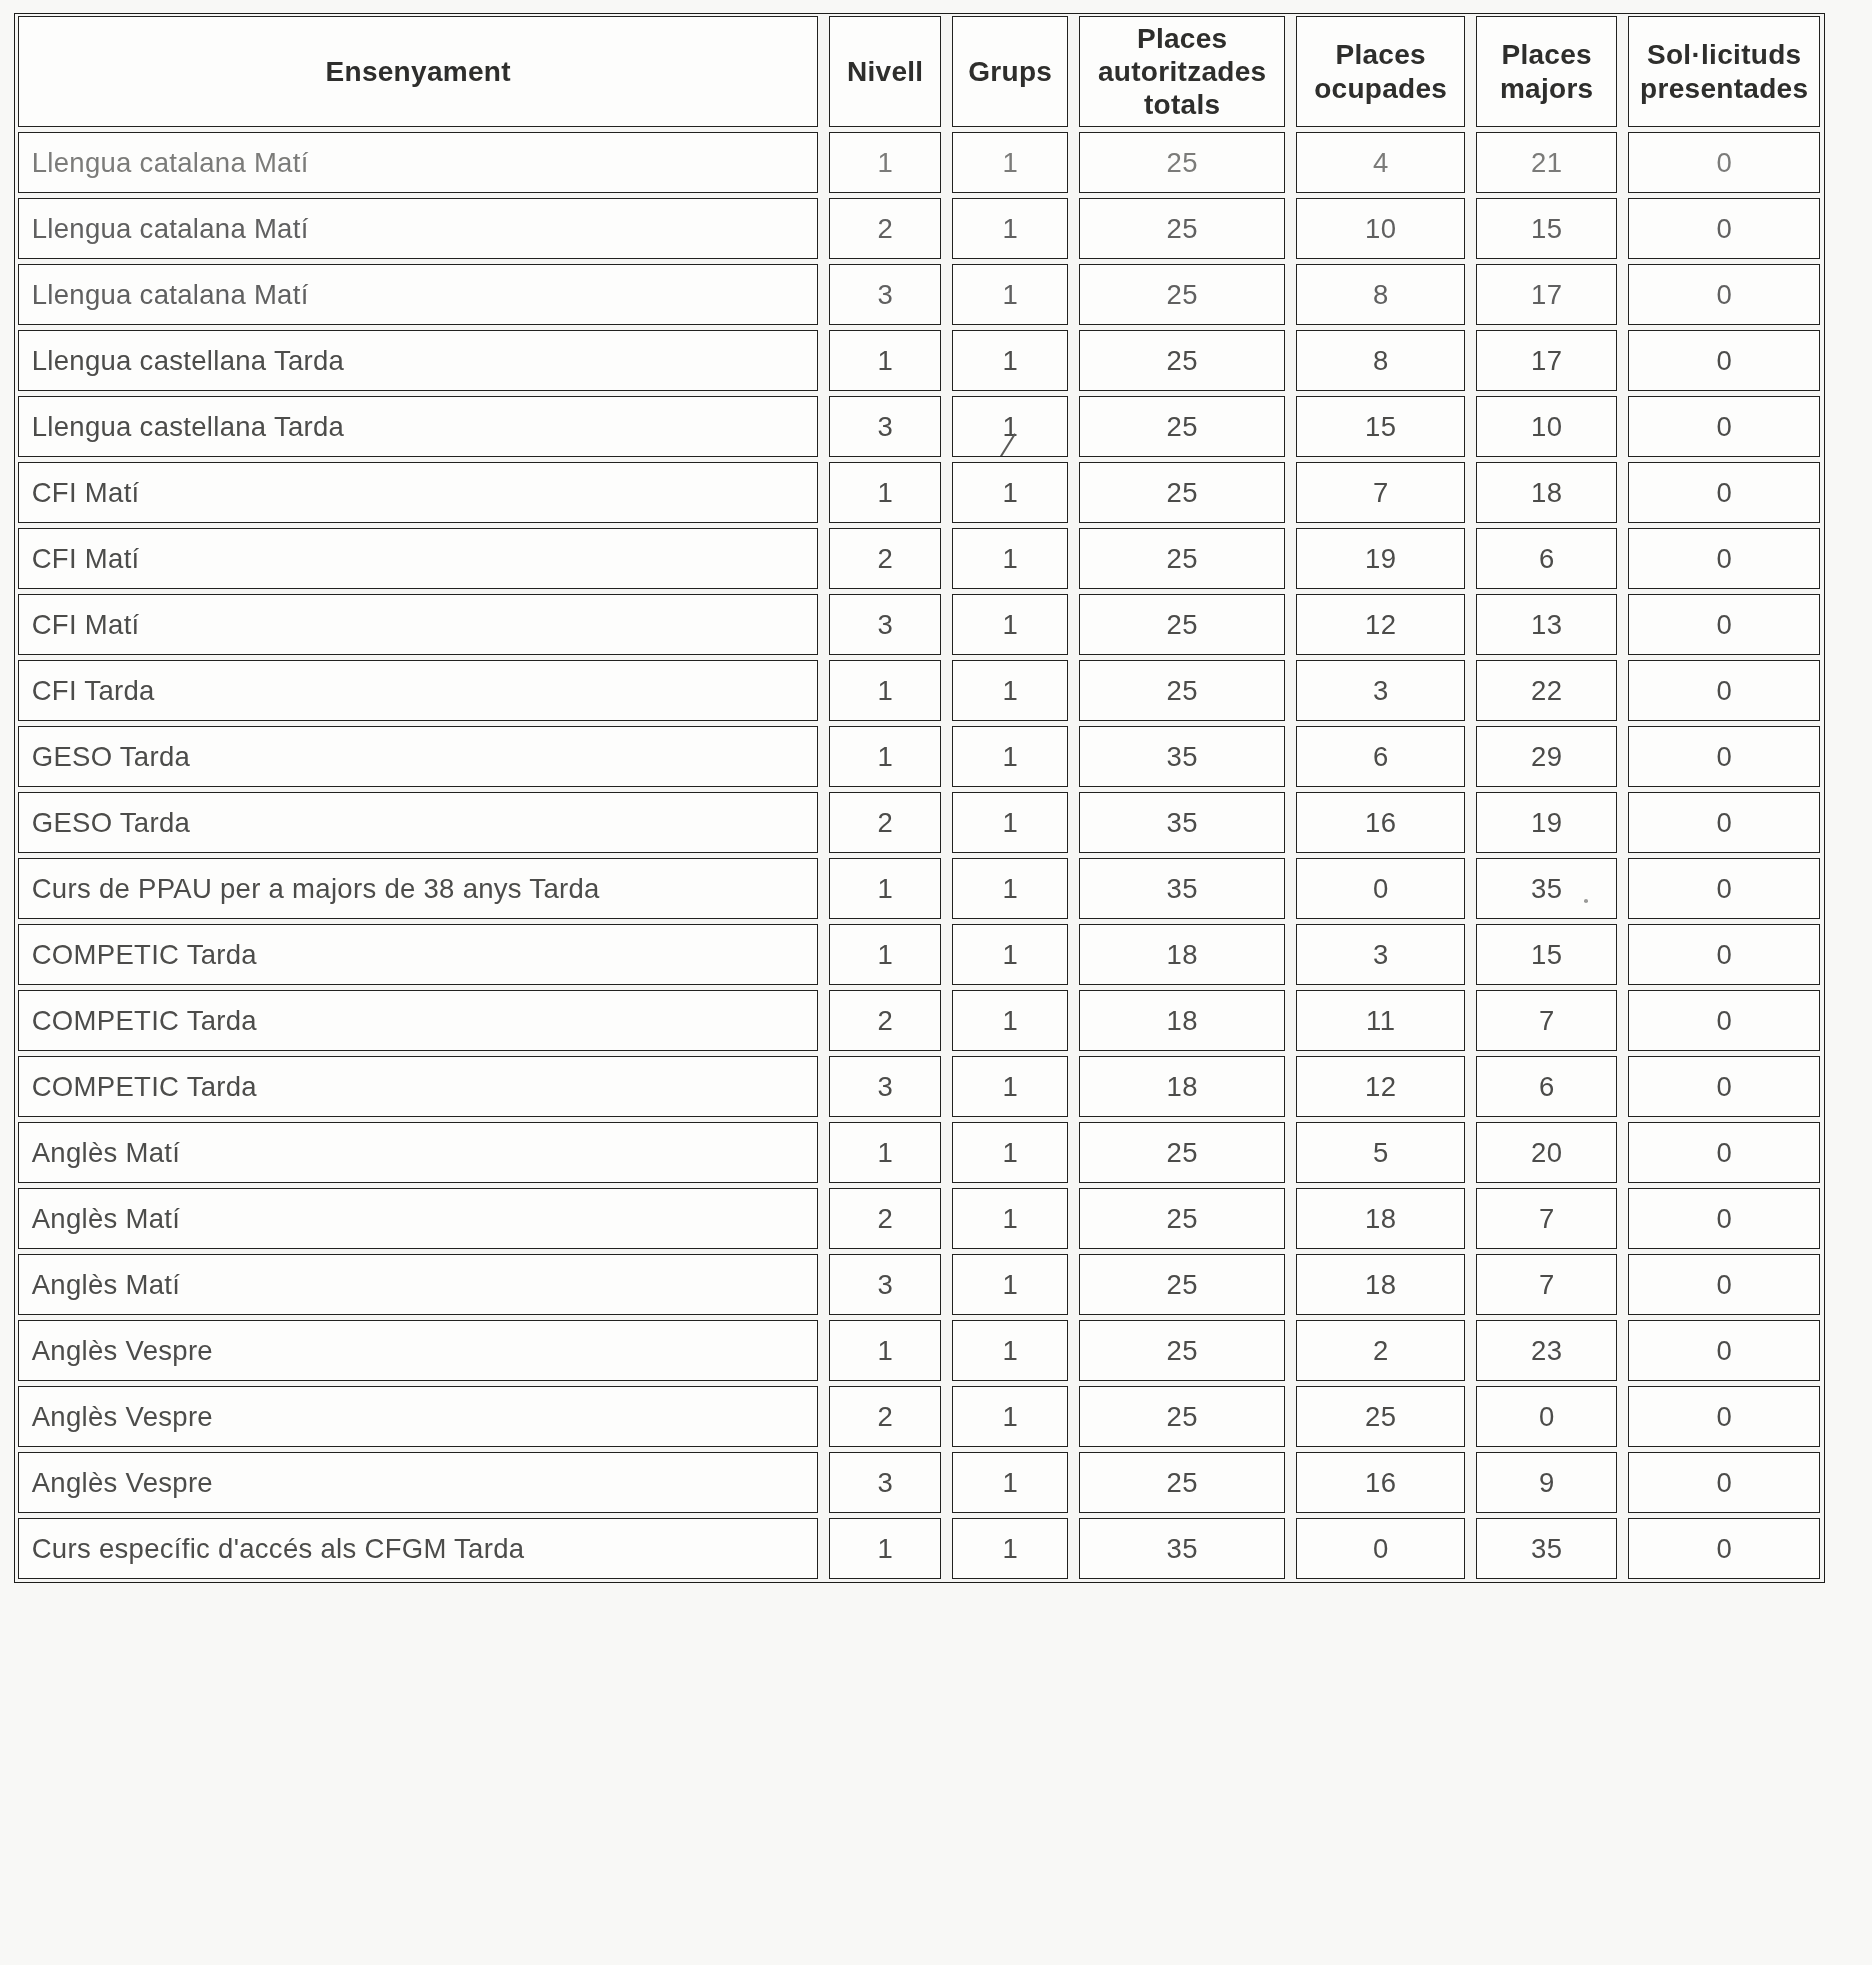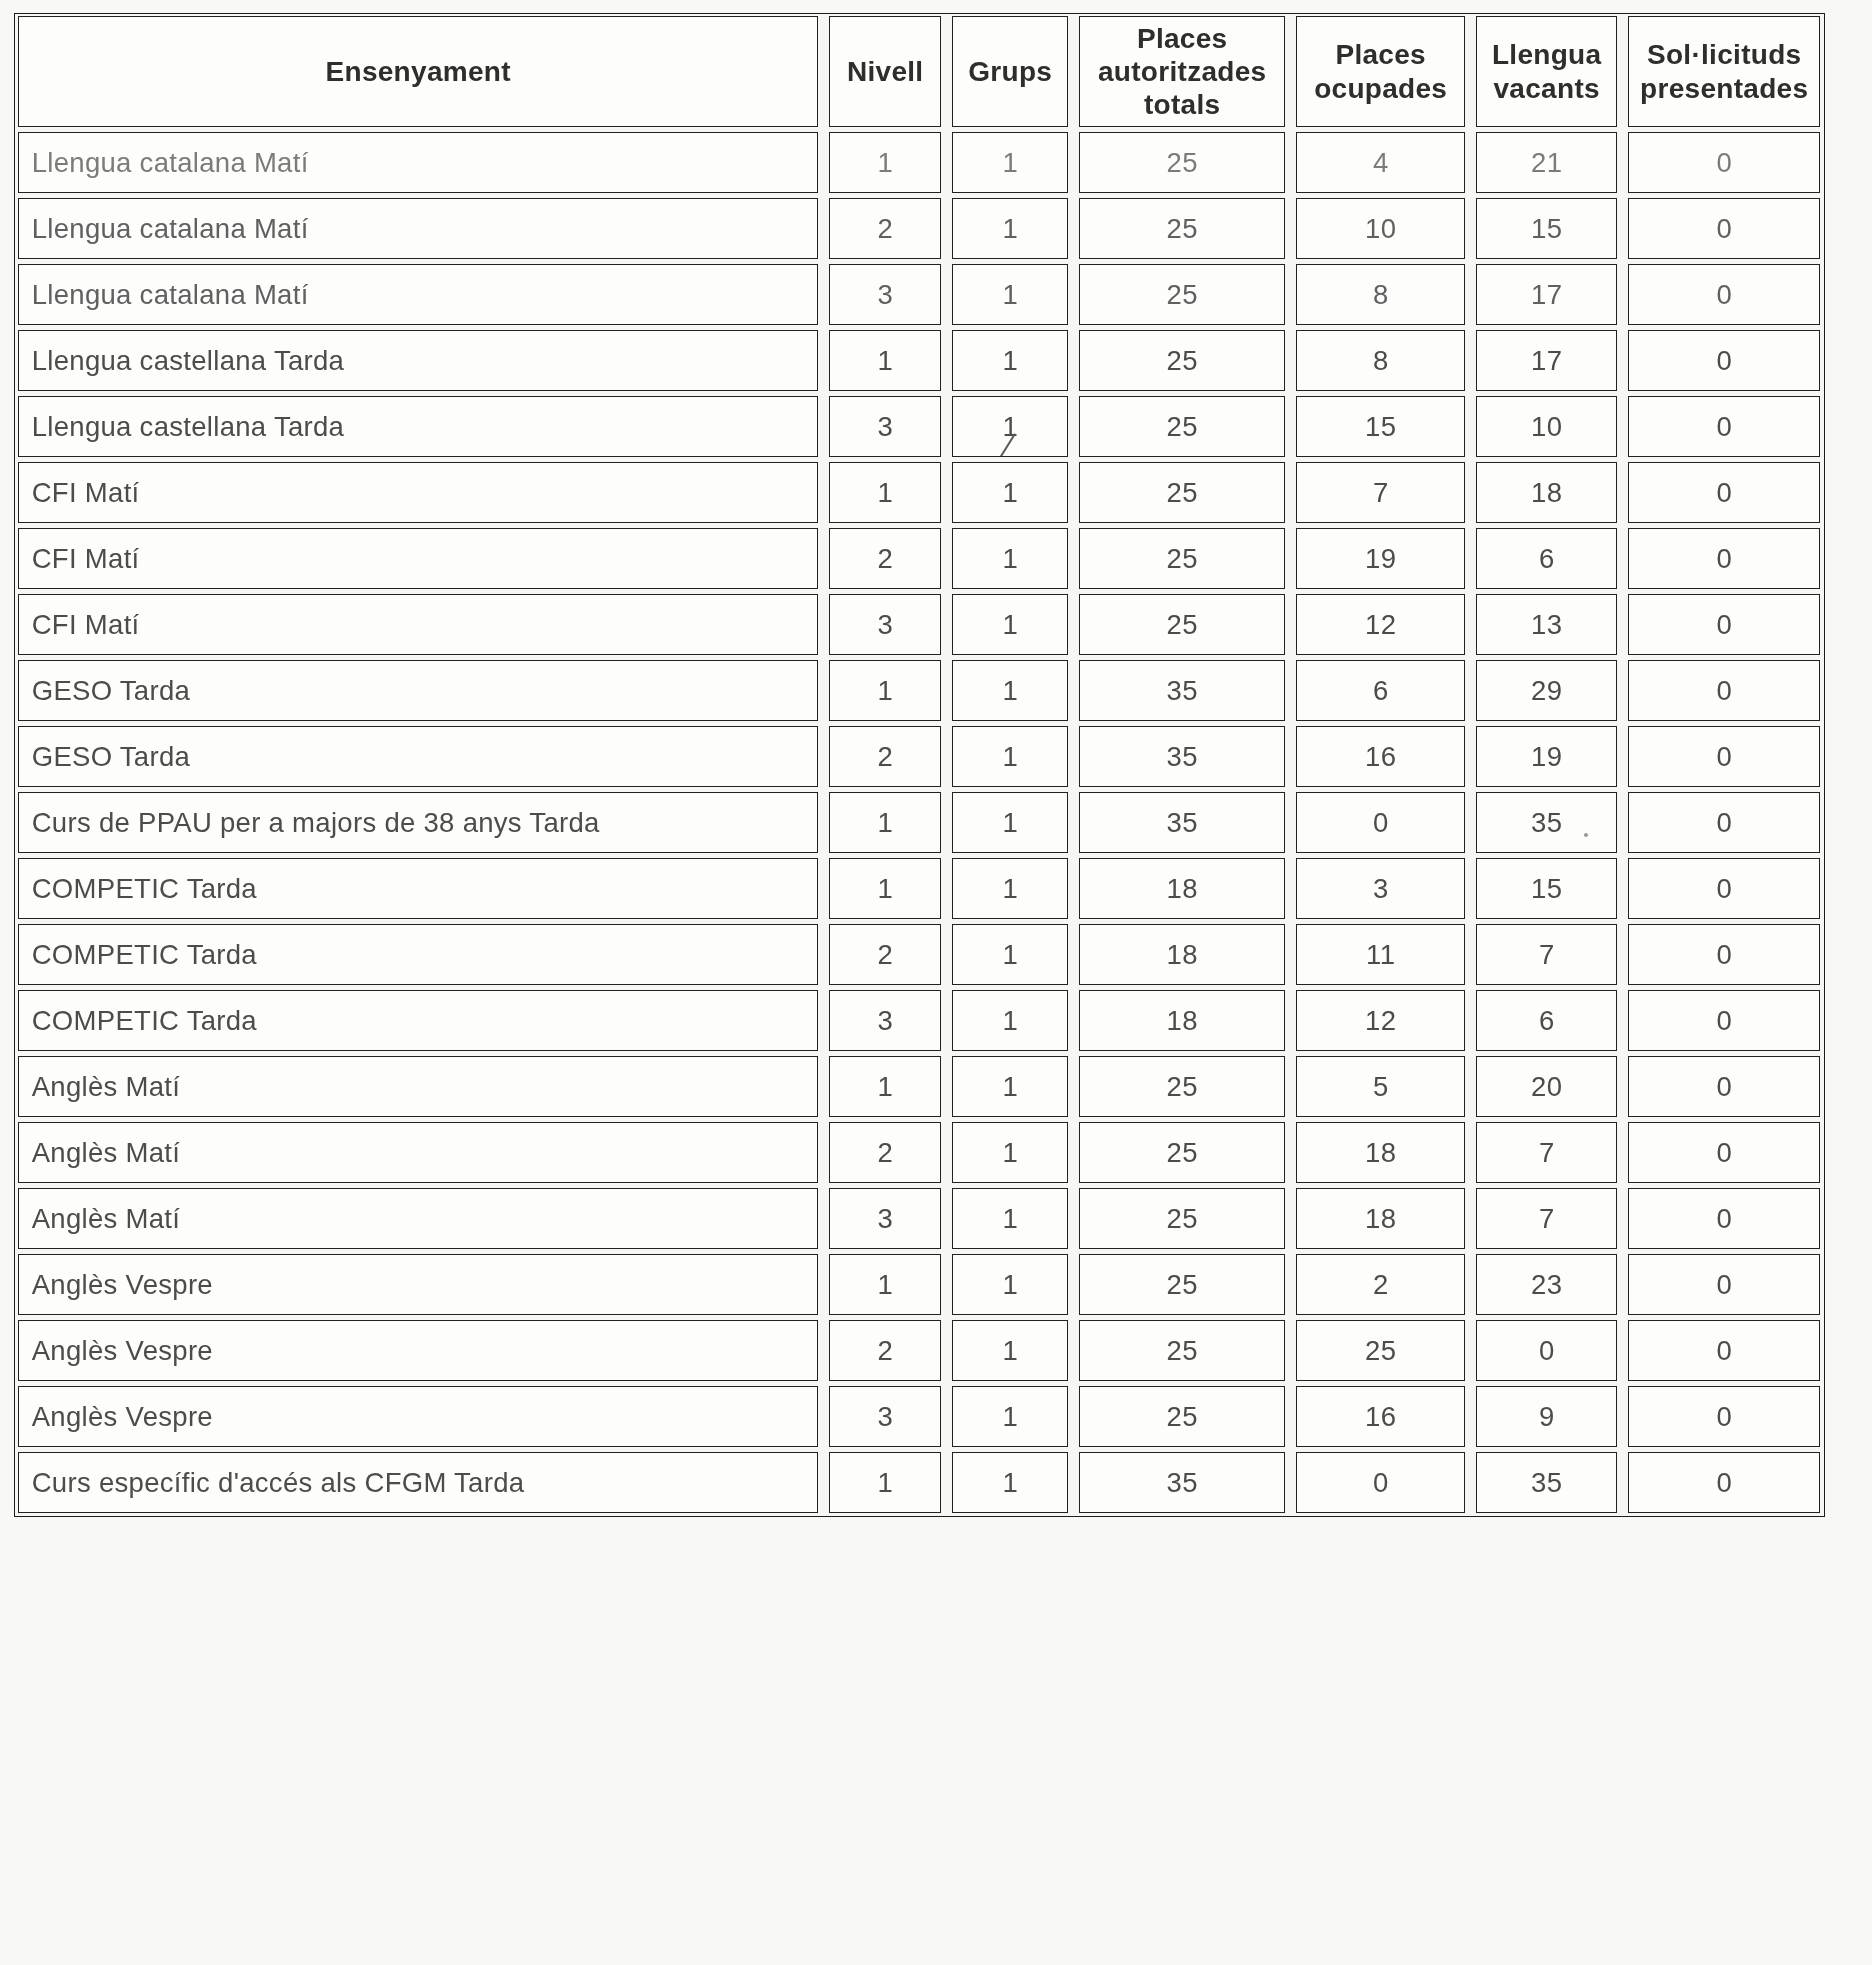--- a/index.html
+++ b/index.html
@@ -123,21 +123,21 @@
         <col style="width:141px">
         <col style="width:192px">
       </colgroup>
       <thead>
         <tr>
           <th>Ensenyament</th>
           <th>Nivell</th>
           <th>Grups</th>
           <th>Places autoritzades totals</th>
           <th>Places ocupades</th>
-          <th>Llengua vacants</th>
+          <th>Places majors</th>
           <th>Sol·licituds presentades</th>
         </tr>
       </thead>
       <tbody>
           <tr>
             <td class="c-text">Llengua catalana Matí</td>
             <td>1</td>
             <td>1</td>
             <td>25</td>
             <td>4</td>
@@ -198,20 +198,29 @@
             <td>6</td>
             <td>0</td>
           </tr>
           <tr>
             <td class="c-text">CFI Matí</td>
             <td>3</td>
             <td>1</td>
             <td>25</td>
             <td>12</td>
             <td>13</td>
+            <td>0</td>
+          </tr>
+          <tr>
+            <td class="c-text">CFI Tarda</td>
+            <td>1</td>
+            <td>1</td>
+            <td>25</td>
+            <td>3</td>
+            <td>22</td>
             <td>0</td>
           </tr>
           <tr>
             <td class="c-text">GESO Tarda</td>
             <td>1</td>
             <td>1</td>
             <td>35</td>
             <td>6</td>
             <td>29</td>
             <td>0</td>

